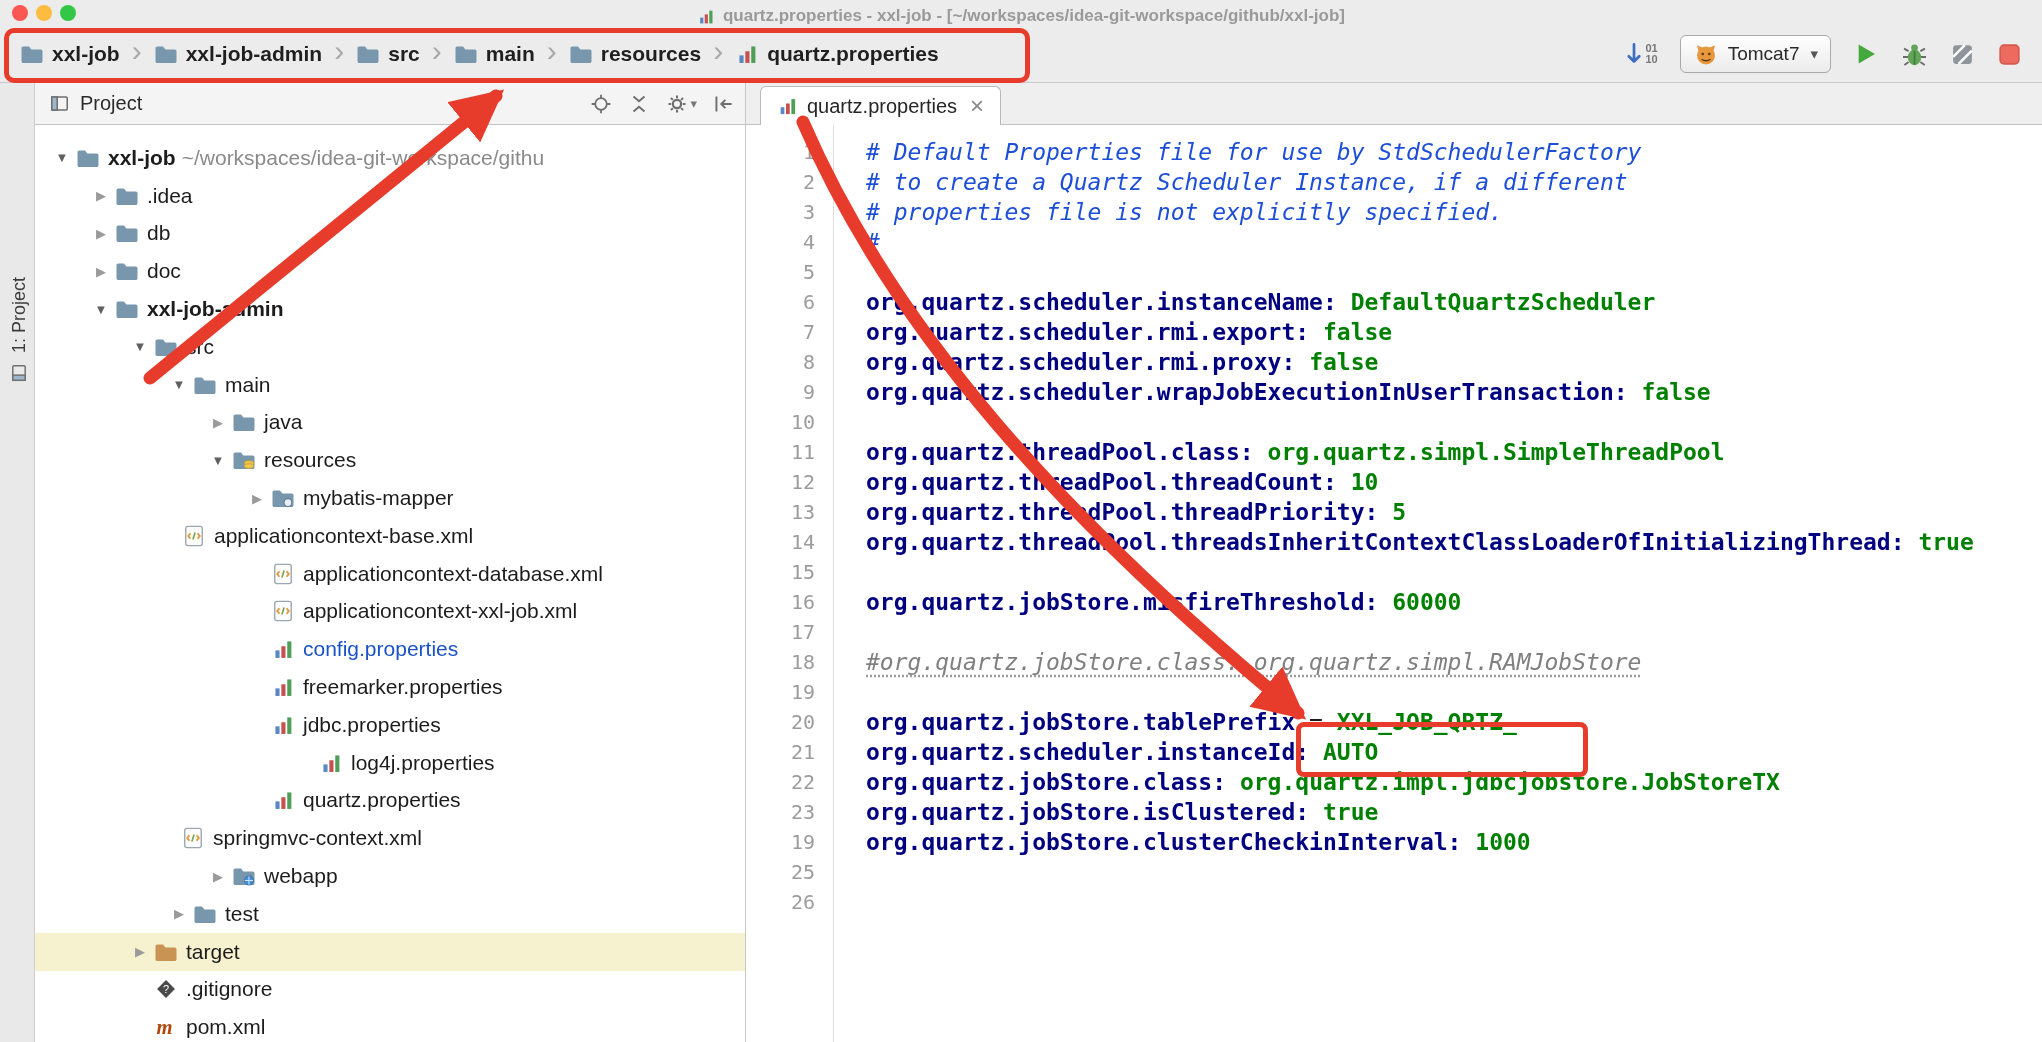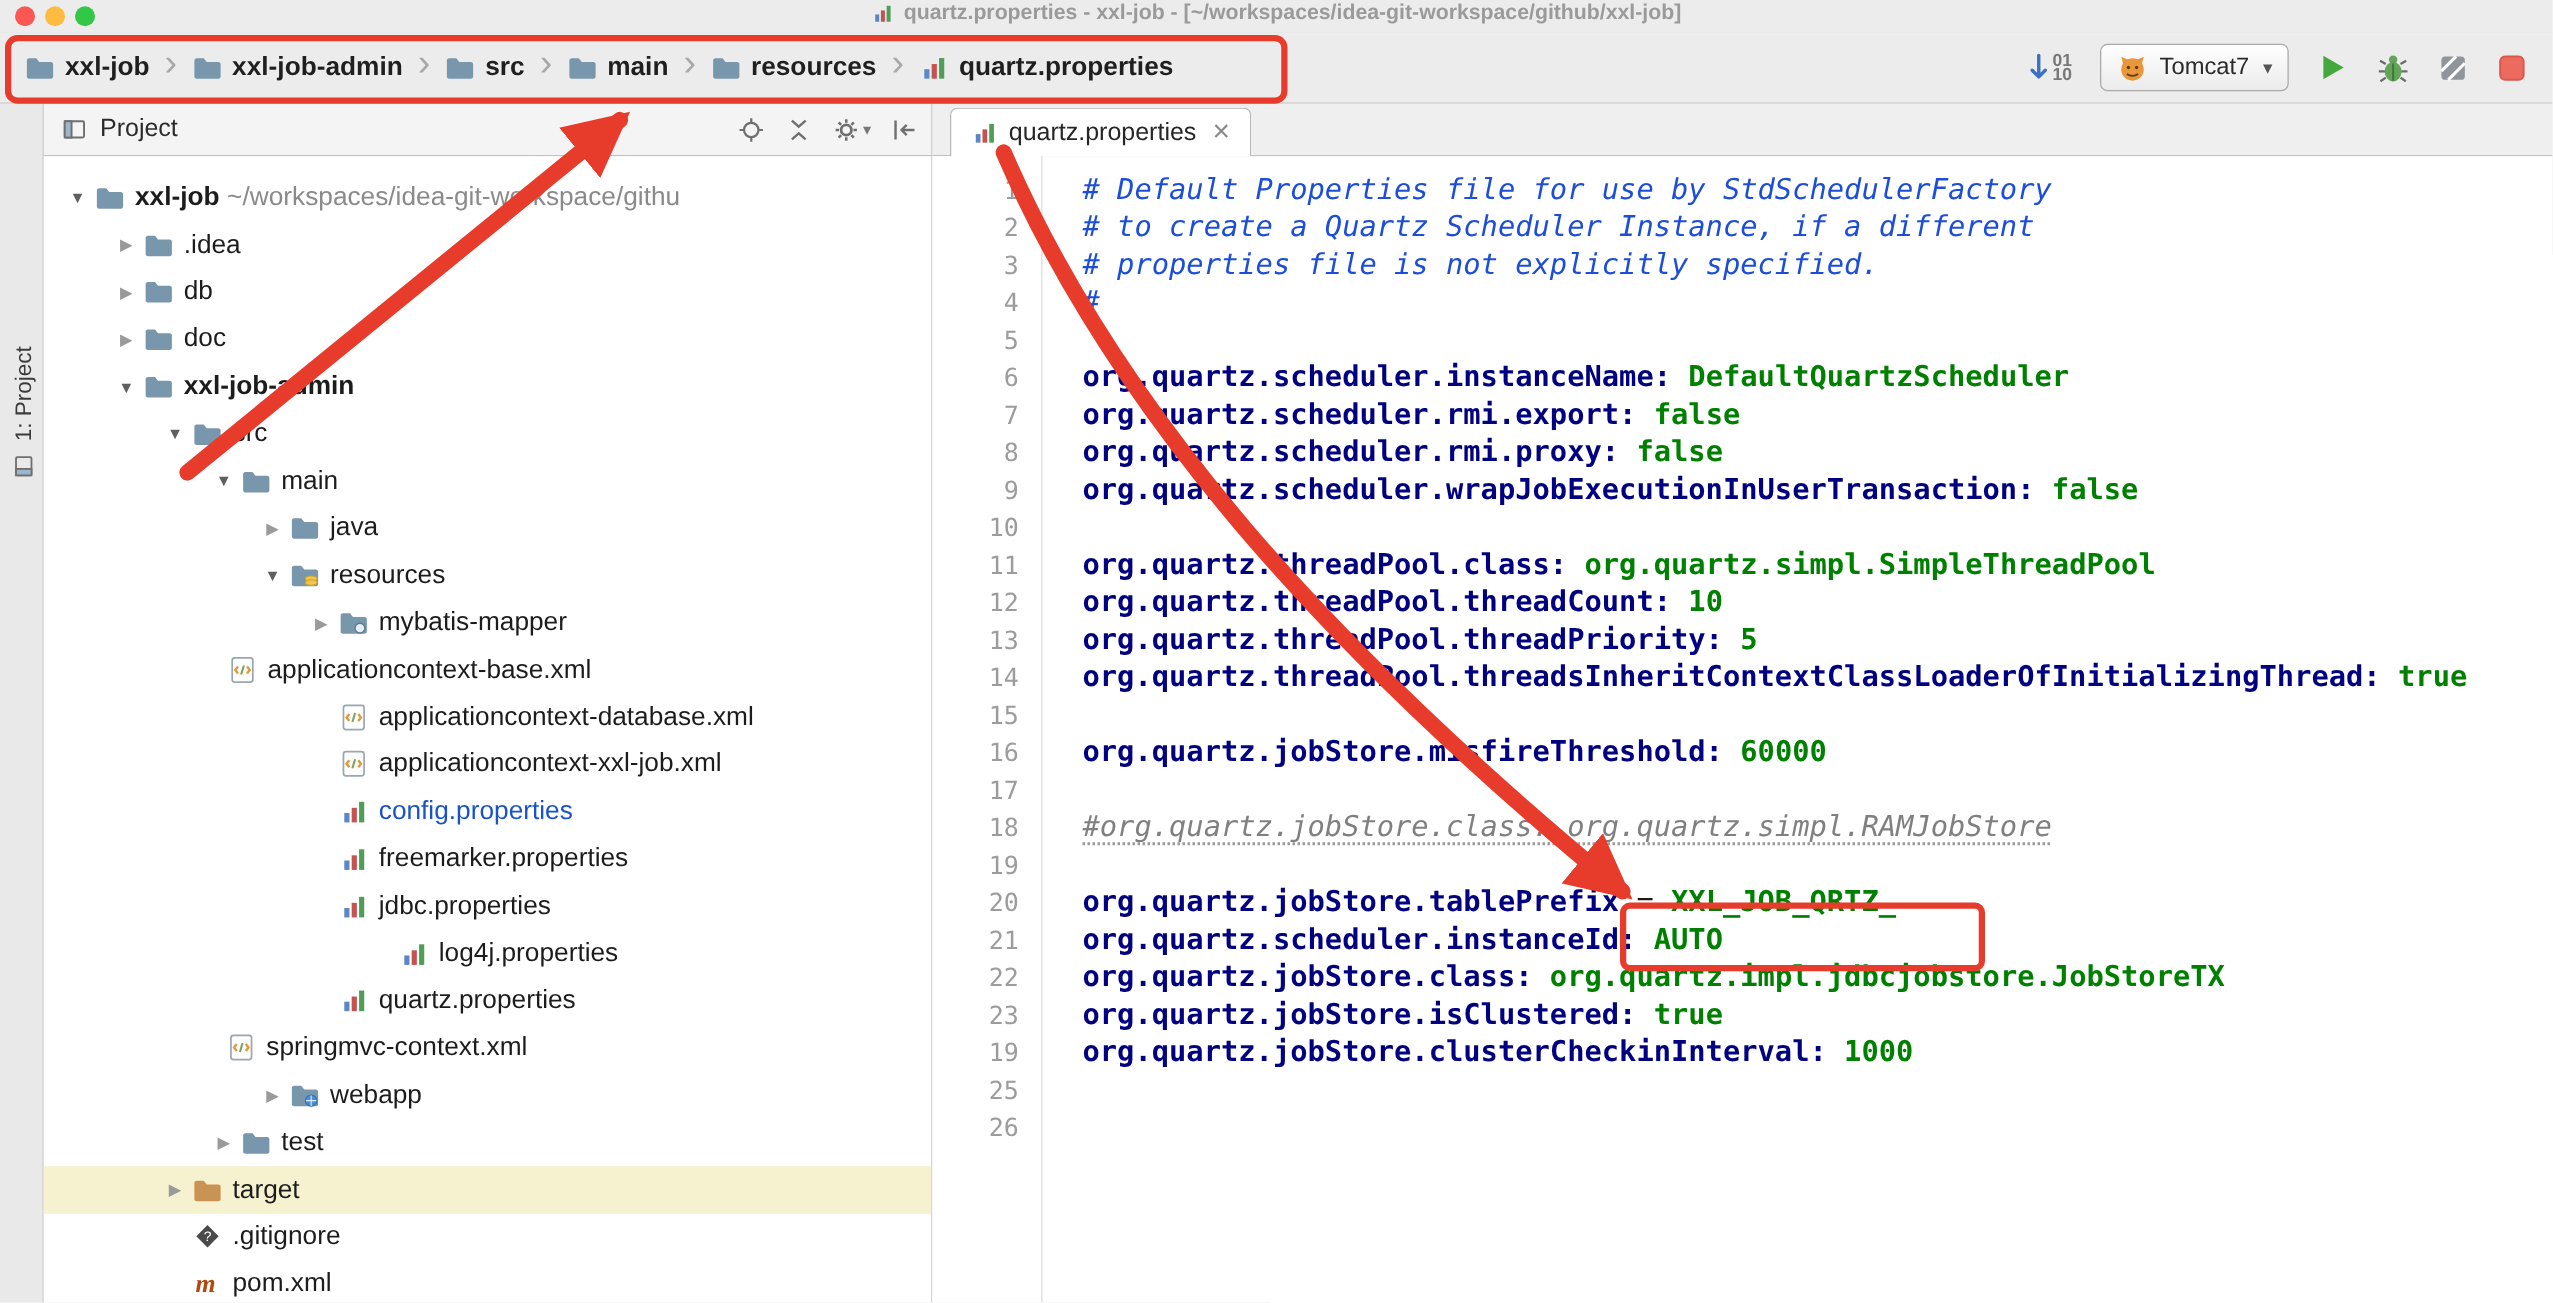--- a/index.html
+++ b/index.html
@@ -7,35 +7,35 @@
     width:2042px;height:1042px;overflow:hidden;position:relative;
     font-family:"Liberation Sans",sans-serif;background:#ececec;
     -webkit-font-smoothing:antialiased;
   }
   .abs{position:absolute;}
   .icon{display:inline-flex;width:24px;height:22px;align-items:center;justify-content:center;flex:none;}
   .icon svg{width:100%;height:100%;}
 
   
   #titlebar{left:0;top:0;width:2042px;height:26px;background:#ececec;border-bottom:1px solid #dcdcdc;
-    display:flex;align-items:flex-start;justify-content:center;}
+    display:flex;align-items:flex-end;justify-content:center;}
   #traffic{position:absolute;left:12px;top:5px;display:flex;gap:8px;}
   .light{width:16px;height:16px;border-radius:50%;}
   #title-text{display:flex;align-items:center;gap:8px;color:#9a9a9a;font-weight:bold;font-size:17px;}
 
   
   #crumbbar{left:0;top:26px;width:2042px;height:57px;background:#ececec;border-bottom:1px solid #c9c9c9;
     display:flex;align-items:center;justify-content:space-between;padding:0 20px;box-sizing:border-box;}
   #breadcrumbs{display:flex;align-items:center;gap:10px;}
   .crumb{display:inline-flex;align-items:center;gap:8px;cursor:default;}
   .crumb-label{font-size:21px;font-weight:bold;color:#1f1f1f;}
   .crumb-sep{font-size:30px;color:#a8a8a8;line-height:1;margin:0 2px;padding-bottom:6px;}
   #run-controls{display:flex;align-items:center;gap:22px;}
   #sort-icon{display:inline-flex;align-items:center;gap:1px;}
-  #sort-icon .digits{display:flex;flex-direction:column;font-size:14px;line-height:11px;color:#777;font-weight:bold;}
+  #sort-icon .digits{display:flex;flex-direction:column;font-size:11px;line-height:11px;color:#777;font-weight:bold;}
   #run-config{display:inline-flex;align-items:center;gap:9px;height:36px;padding:0 12px;border:1px solid #a9a9a9;
     border-radius:6px;background:linear-gradient(#ffffff,#ebebeb);}
   #run-config .label{font-size:19px;color:#2a2a2a;}
   #run-config .caret{font-size:15px;color:#555;margin-left:2px;}
 
   
   #panel-header{left:35px;top:83px;width:711px;height:42px;background:#f4f4f4;border-bottom:1px solid #c2c2c2;
     border-right:1px solid #c6c6c6;display:flex;align-items:center;gap:10px;padding:0 10px 0 14px;box-sizing:border-box;}
   #panel-header .title{font-size:20px;color:#2b2b2b;margin-right:auto;}
   #panel-header .hicons{display:flex;align-items:center;gap:16px;}

